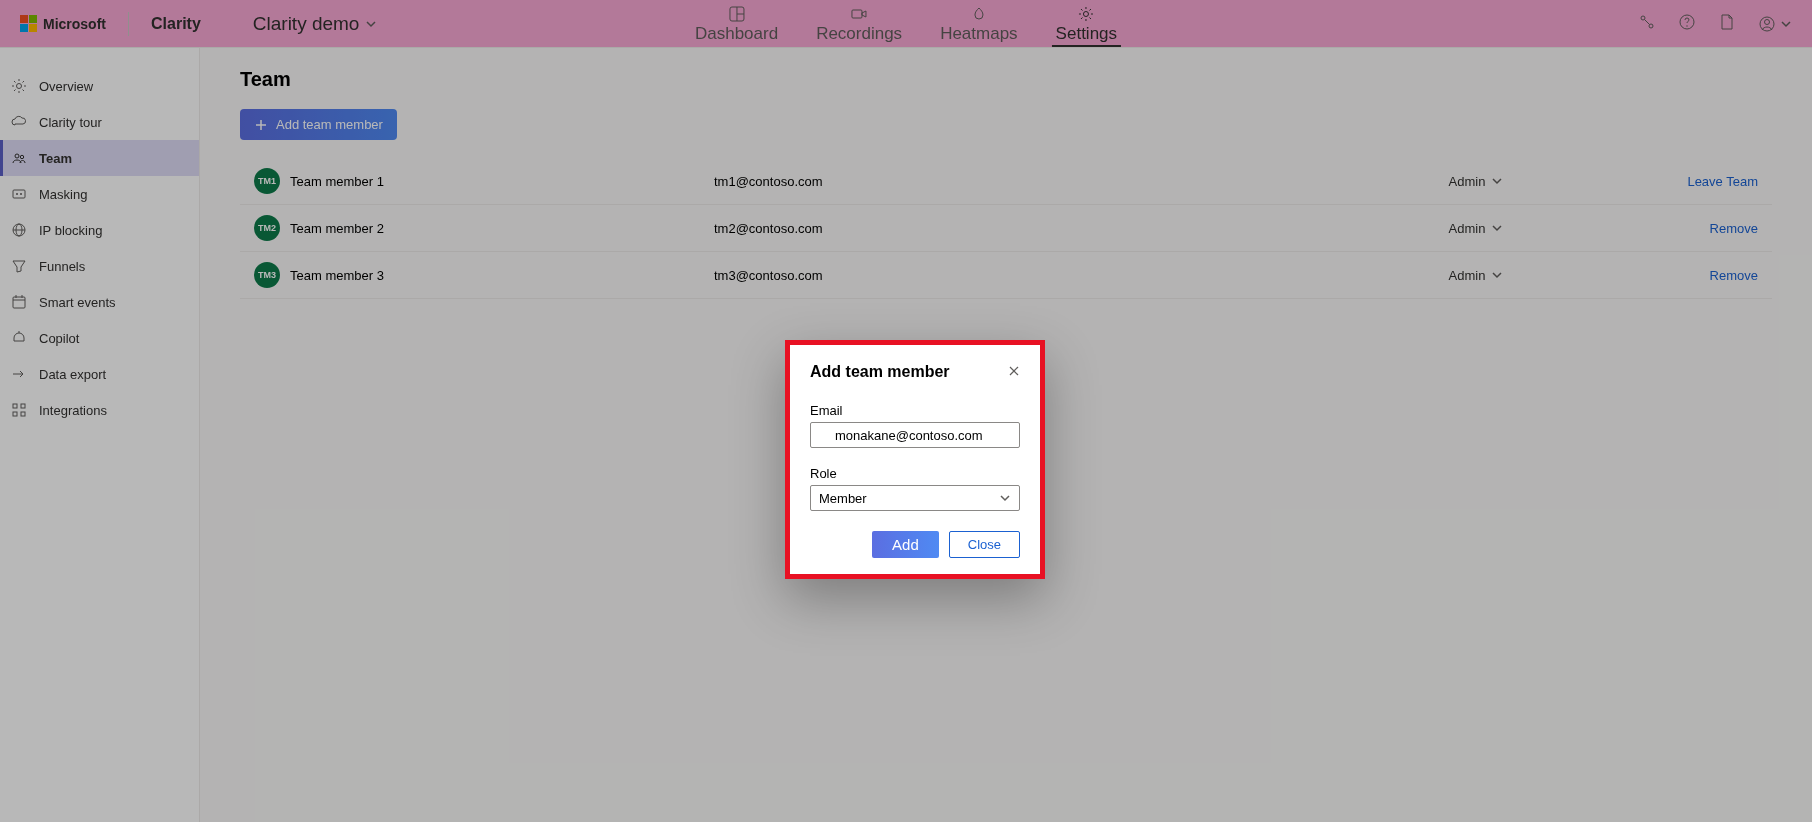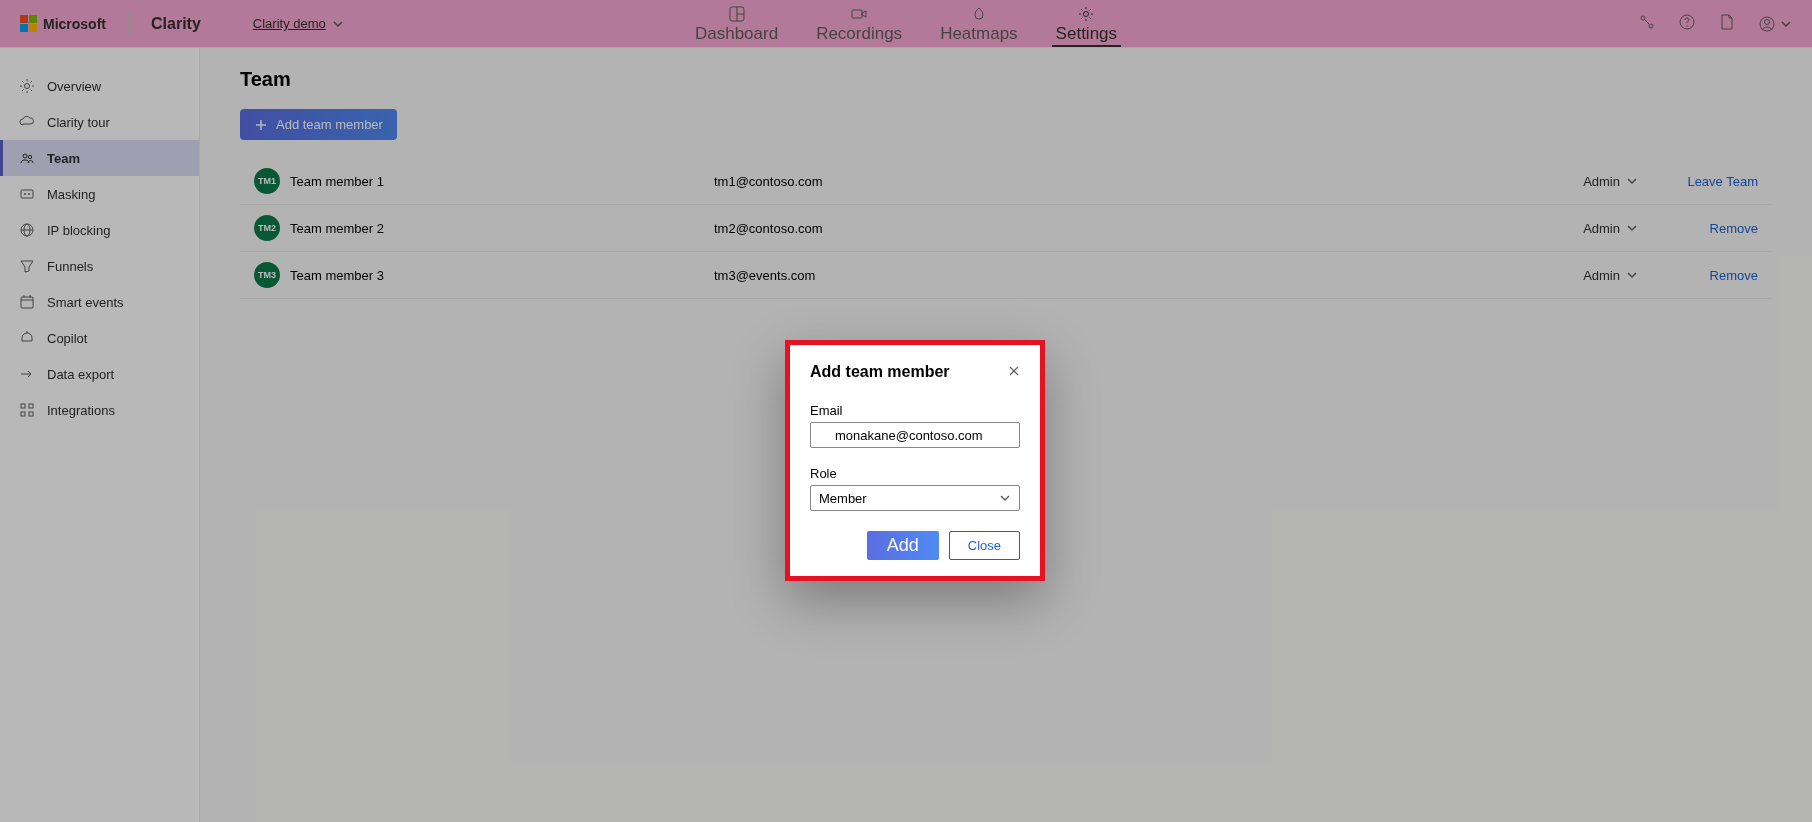--- a/index.html
+++ b/index.html
@@ -43,21 +43,21 @@
     }
     .ms-squares div:nth-child(1){background:#f25022;}
     .ms-squares div:nth-child(2){background:#7fba00;}
     .ms-squares div:nth-child(3){background:#00a4ef;}
     .ms-squares div:nth-child(4){background:#ffb900;}
     .ms-text { font-size: 14px; font-weight: 600; color: #323130; }
     .divider-v { width:1px; height: 24px; background:#c8c6c4; margin: 0 10px;}
     .clarity-text { font-size: 16px; font-weight: 600; color:#323130;}
     .project-select {
       display:flex; align-items:center; gap:6px; margin-left: 40px;
-      font-size: 13px; color:#323130; cursor:pointer;text-decoration:underline;
+      font-size: 19px; color:#323130; cursor:pointer;
     }
     .header-nav {
       position:absolute; left:50%; transform:translateX(-50%);
       display:flex; gap: 30px; height:100%;
     }
     .nav-item {
       display:flex; flex-direction:column; align-items:center; justify-content:center;
       font-size: 17px; color:#605e5c; cursor:pointer; gap:2px;
       border-bottom: 2px solid transparent; padding: 4px 4px 0 4px;
     }
@@ -68,21 +68,21 @@
     }
     .header-right .icon-btn { color:#605e5c; cursor:pointer; }
     
     .layout { display:flex; height: calc(100% - 48px); }
     .sidebar {
       width: 200px; background:#ffffff; border-right:1px solid #edebe9;
       padding-top: 20px;
     }
     .side-item {
       display:flex; align-items:center; gap:12px;
-      padding: 10px 16px; font-size: 13px; color:#323130; cursor:pointer;
+      padding: 10px 8px; font-size: 13px; color:#323130; cursor:pointer;
       border-left: 3px solid transparent;
     }
     .side-item.active {
       background:#e1dfdd; border-left-color:#5b5fc7; font-weight:600;
       background: #dedbf5;
     }
     .side-item svg { width:16px; height:16px; color:#605e5c; }
     
     .main { flex:1; padding: 20px 40px; }
     .page-title { font-size: 20px; font-weight:600; margin-bottom: 18px; }
@@ -98,21 +98,21 @@
       display:grid; grid-template-columns: 460px 600px 1fr 120px;
       align-items:center; padding: 10px 14px; border-bottom:1px solid #edebe9;
       font-size: 13px;
     }
     .avatar-name { display:flex; align-items:center; gap:10px; }
     .avatar {
       width:26px; height:26px; border-radius:50%; background:#0d7a4a;
       color:#fff; font-size:9px; font-weight:600; display:flex;
       align-items:center; justify-content:center;
     }
-    .role-cell { display:flex; align-items:center; gap:6px; color:#323130; justify-content:flex-end;}
+    .role-cell { display:flex; align-items:center; gap:6px; color:#323130; justify-content:center;}
     .role-cell svg{width:12px;height:12px;}
     .action-link { color:#1b61d1; text-align:right; cursor:pointer; font-size:13px;}
     
     .overlay {
       position:absolute; inset:0; background:rgba(0,0,0,0.28);
     }
     
     .dialog-wrap {
       position:absolute; left:785px; top:340px;
       background:#fff; border: 5px solid #e81123;
@@ -131,21 +131,21 @@
     }
     .select-box {
       width:100%; border:1px solid #8a8886; padding:4px 8px; font-size:13px;
       border-radius:2px; height:26px; display:flex; align-items:center;
       justify-content:space-between; margin-bottom: 20px; background:#fff;
     }
     .select-box svg{width:12px;height:12px;color:#605e5c;}
     .dialog-actions { display:flex; justify-content:flex-end; gap:10px;}
     .btn-primary {
       background: linear-gradient(90deg, #5b6ee1, #4f8af3); color:#fff;
-      border:none; padding:4px 20px; border-radius:2px; font-size:18px; cursor:pointer;
+      border:none; padding:4px 20px; border-radius:2px; font-size:15px; cursor:pointer;
     }
     .btn-secondary {
       background:#fff; color:#1b61d1; border:1px solid #1b61d1;
       padding:5px 18px; border-radius:2px; font-size:13px; cursor:pointer;
     }
     .chev { width:12px;height:12px; }
   </style>
 </head>
 <body>
 
@@ -351,21 +351,21 @@
               <path d="M2 4l4 4 4-4" stroke="#605e5c" fill="none" stroke-width="1.5"></path>
             </svg>
         </div>
         <span class="action-link">Remove</span>
       </div>
       <div class="team-row">
         <div class="avatar-name">
           <div class="avatar">TM3</div>
           <span>Team member 3</span>
         </div>
-        <span>tm3@events.com</span>
+        <span>tm3@contoso.com</span>
         <div class="role-cell">
           <span>Admin</span>
           <svg viewBox="0 0 12 12">
               <path d="M2 4l4 4 4-4" stroke="#605e5c" fill="none" stroke-width="1.5"></path>
             </svg>
         </div>
         <span class="action-link">Remove</span>
       </div>
     </div>
   </div>

